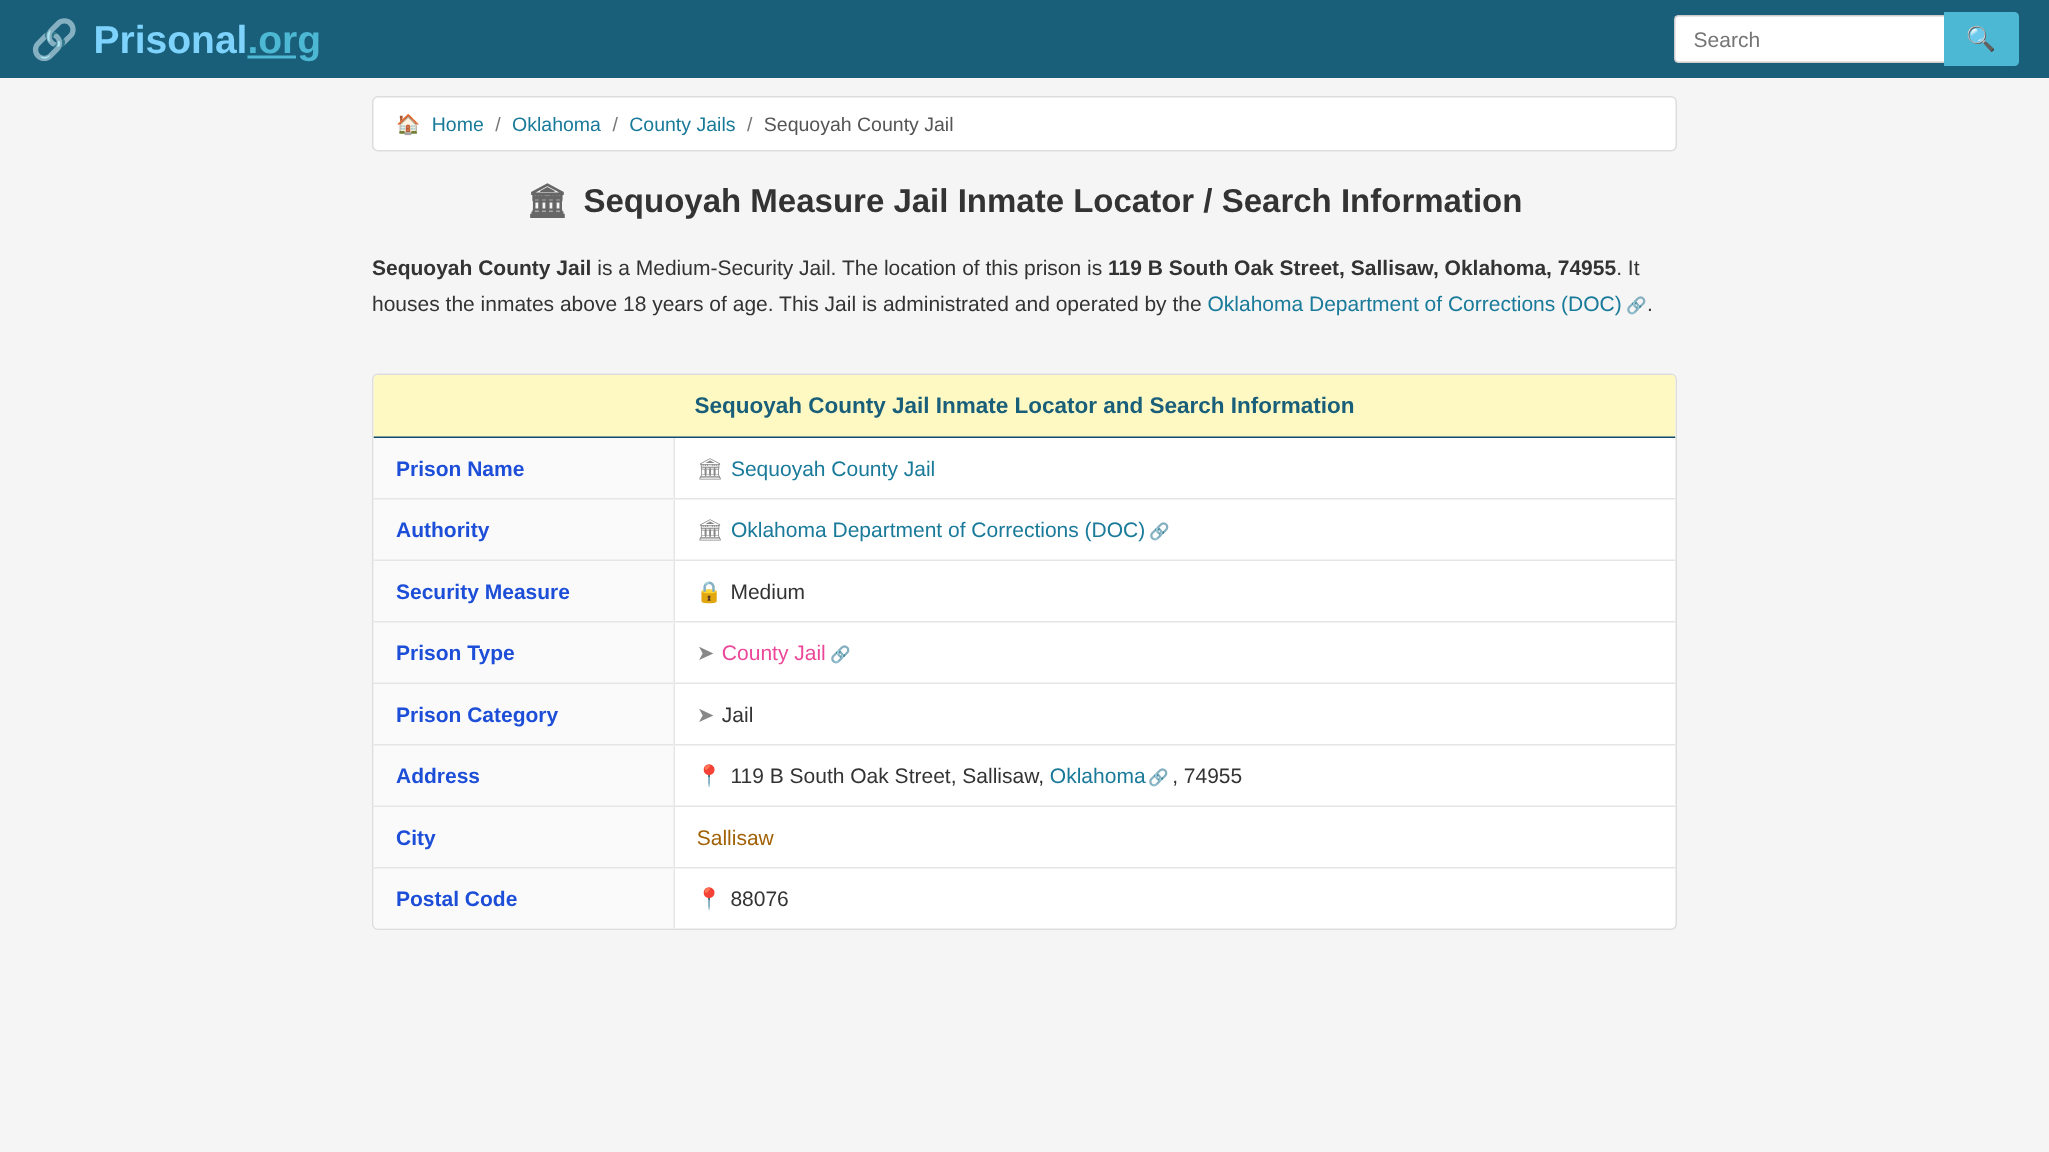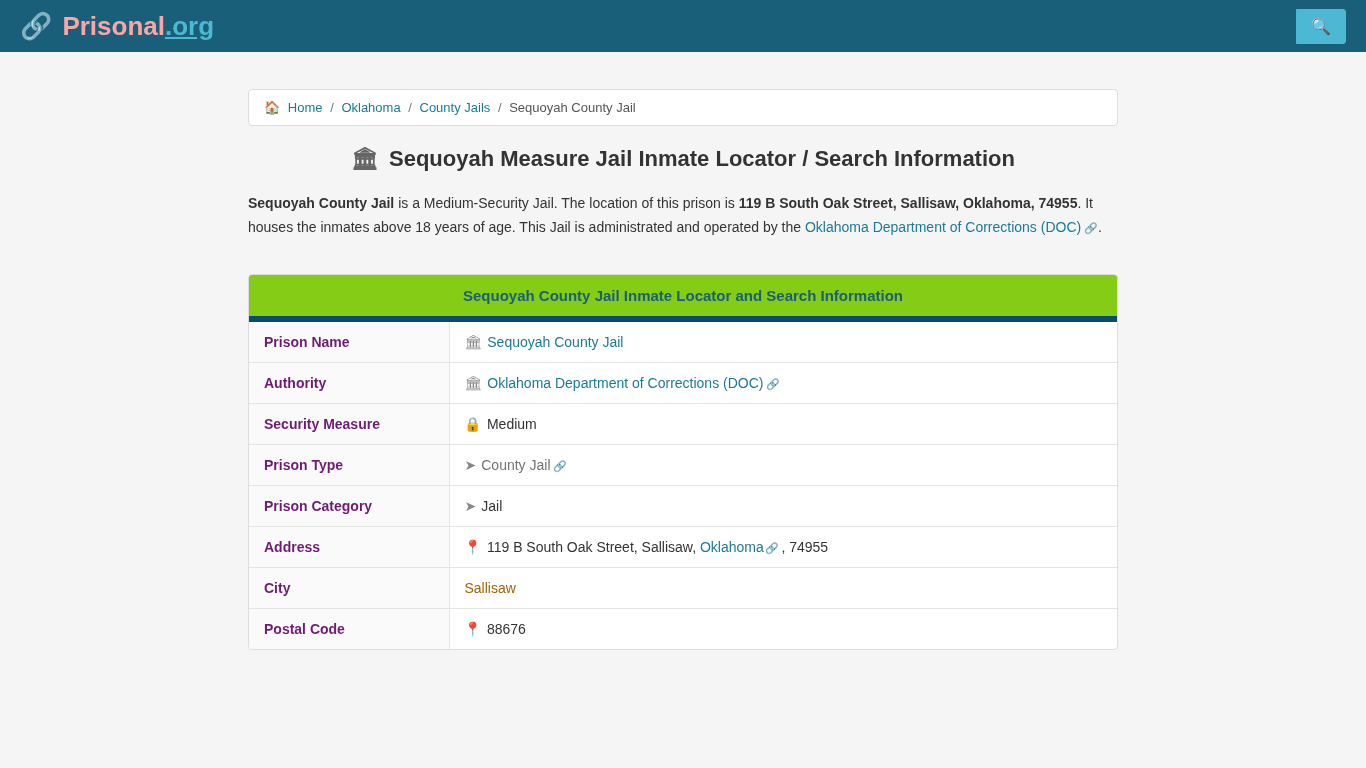--- a/index.html
+++ b/index.html
@@ -22,21 +22,21 @@
     .logo-icon {
       color: #fff;
       font-size: 26px;
     }
     .logo-text {
       font-size: 26px;
       font-weight: bold;
       color: #fff;
     }
     .logo-text span {
-      color: #fca5a5;
+      color: #7dd3fc;
     }
     .search-area {
       display: flex;
       align-items: center;
       gap: 0;
     }
     .search-input {
       width: 180px;
       padding: 7px 12px;
       border: 1px solid #ccc;
@@ -53,21 +53,21 @@
       padding: 7px 14px;
       cursor: pointer;
       border-radius: 0 3px 3px 0;
       font-size: 16px;
     }
 
     
     .content {
       max-width: 900px;
       margin: 0 auto;
-      padding: 37px 15px;
+      padding: 12px 15px;
     }
 
     
     .breadcrumb {
       background: #fff;
       border: 1px solid #ddd;
       border-radius: 4px;
       padding: 10px 15px;
       margin-bottom: 20px;
       font-size: 13px;
@@ -111,47 +111,47 @@
 
     
     .info-section {
       background: #fff;
       border: 1px solid #ddd;
       border-radius: 4px;
       overflow: hidden;
       margin-bottom: 20px;
     }
     .info-section-header {
-      background: #84cc16;
+      background: #fef9c3;
       padding: 12px 15px;
       font-size: 15px;
       font-weight: bold;
       color: #1a5f7a;
       text-align: center;
-      border-bottom: 6px solid #0c4a6e;
+      border-bottom: 1px solid #0c4a6e;
     }
     .info-table {
       width: 100%;
       border-collapse: collapse;
     }
     .info-table tr {
       border-bottom: 1px solid #e5e5e5;
     }
     .info-table tr:last-child {
       border-bottom: none;
     }
     .info-table td {
       padding: 12px 15px;
       vertical-align: middle;
     }
     .info-table td:first-child {
       font-weight: bold;
       width: 200px;
       background: #fafafa;
-      color: #701a75;
+      color: #1d4ed8;
       border-right: 1px solid #e5e5e5;
     }
     .info-table td:last-child {
       color: #333;
     }
     .info-table a {
       color: #1a7a9a;
       text-decoration: none;
     }
   </style>
@@ -159,20 +159,21 @@
 <body>
 
 <header class="header">
   <div class="logo-area">
     <span class="logo-icon">🔗</span>
     <span class="logo-text">
       <span>Prisonal</span><span style="color:#4db8d4;text-decoration:underline;">.org</span>
     </span>
   </div>
   <div class="search-area">
+    <input class="search-input" type="text" placeholder="Search" style="">
     <button class="search-button">🔍</button>
   </div>
 </header>
 
 <div class="content">
 
   <nav class="breadcrumb">
     <span class="home-icon">🏠</span>
     <a href="#">Home</a>
     <span class="sep">/</span>
@@ -204,35 +205,35 @@
           <tr>
             <td>Authority</td>
             <td><span style="margin-right:5px;color:#888;">🏛</span><a href="#" style="color:#1a7a9a;text-decoration:none;">Oklahoma Department of Corrections (DOC)</a><span style="font-size:11px;color:#888;margin-left:3px;">🔗</span></td>
           </tr>
           <tr>
             <td>Security Measure</td>
             <td><span style="margin-right:5px;color:#888;">🔒</span><span>Medium</span></td>
           </tr>
           <tr>
             <td>Prison Type</td>
-            <td><span style="margin-right:5px;color:#888;">➤</span><a href="#" style="color:#737373;text-decoration:none;">County Jail</a><span style="font-size:11px;color:#888;margin-left:3px;">🔗</span></td>
+            <td><span style="margin-right:5px;color:#888;">➤</span><a href="#" style="color:#ec4899;text-decoration:none;">County Jail</a><span style="font-size:11px;color:#888;margin-left:3px;">🔗</span></td>
           </tr>
           <tr>
             <td>Prison Category</td>
             <td><span style="margin-right:5px;color:#888;">➤</span><span>Jail</span></td>
           </tr>
           <tr>
             <td>Address</td>
             <td><span style="margin-right:5px;color:#888;">📍</span><span>119 B South Oak Street, Sallisaw, </span><a href="#" style="color:#1a7a9a;text-decoration:none;">Oklahoma</a><span style="font-size:11px;color:#888;margin:0 2px;">🔗</span><span>, 74955</span></td>
           </tr>
           <tr>
             <td>City</td>
             <td><a href="#" style="color:#a16207;text-decoration:none;">Sallisaw</a></td>
           </tr>
           <tr>
             <td>Postal Code</td>
-            <td><span style="margin-right:5px;color:#888;">📍</span><span>88676</span></td>
+            <td><span style="margin-right:5px;color:#888;">📍</span><span>88076</span></td>
           </tr>
         </tbody>
     </table>
   </div>
 
 </div>
 
 </body></html>

